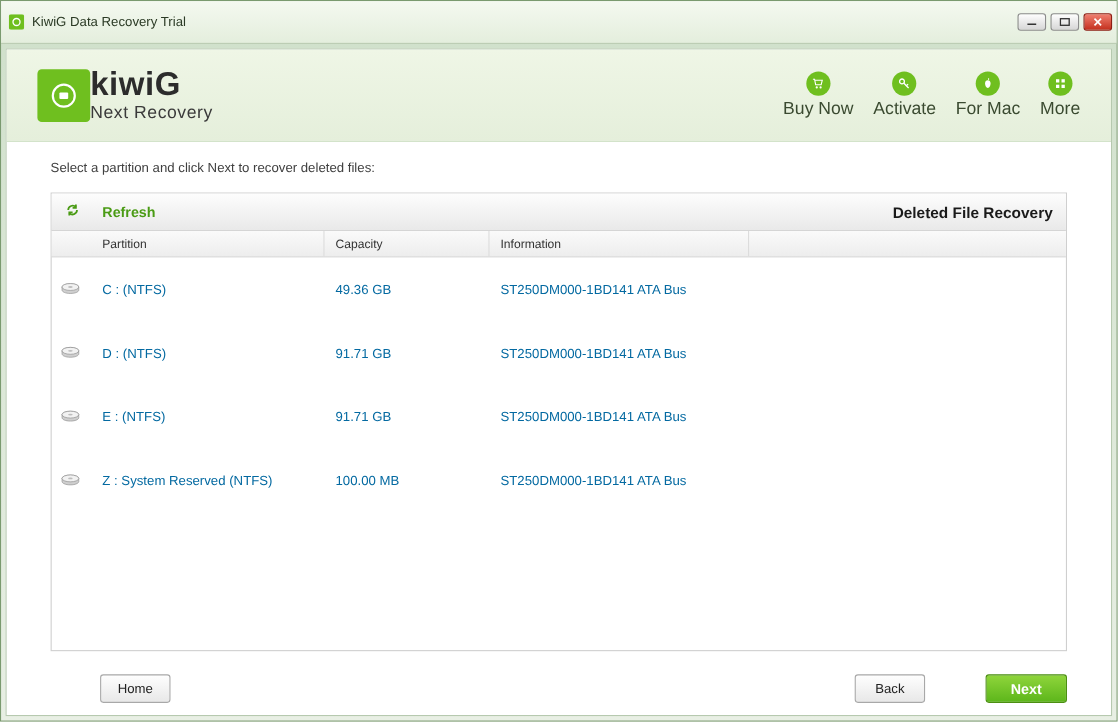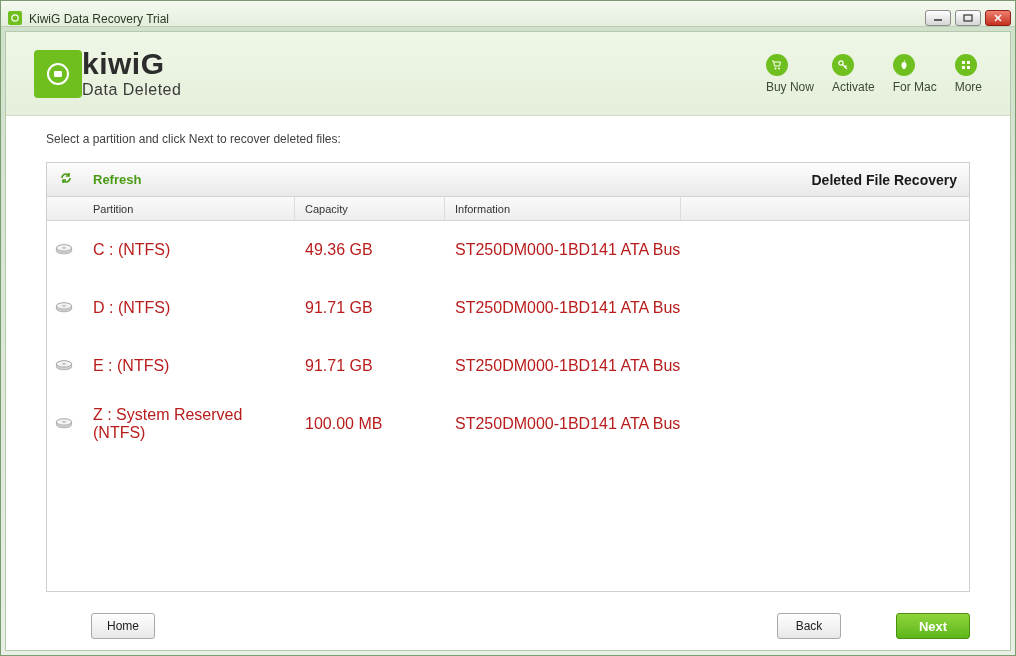--- a/index.html
+++ b/index.html
@@ -6,24 +6,24 @@
   html, body { margin:0; padding:0; font-family: Tahoma, Arial, sans-serif; font-size:12px; color:#222; }
   .window {
     width:1016px; height:656px;
     background:linear-gradient(#cfe0ca,#e8efe4);
     border:1px solid #7a9a6f;
     position:relative;
     display:flex; flex-direction:column;
   }
   
   .titlebar {
-    height:26px;
+    height:39px;
     background:linear-gradient(#f4f9f0,#e4eedd);
     border-bottom:1px solid #bccdb4;
-    display:flex; align-items:flex-end;
+    display:flex; align-items:center;
     padding:0 4px 0 6px;
   }
   .titlebar .app-icon {
     width:16px; height:16px; margin-right:6px;
     display:flex; align-items:center; justify-content:center;
   }
   .titlebar .title { flex:1; font-size:12px; color:#2b3a25; }
   .win-controls { display:flex; gap:4px; }
   .win-btn {
     width:26px; height:16px; border-radius:3px;
@@ -51,21 +51,21 @@
     padding:0 28px;
   }
   .brand { display:flex; align-items:center; }
   .brand-logo {
     width:48px; height:48px; background:#6fbf1f; border-radius:4px;
     display:flex; align-items:center; justify-content:center;
   }
   .brand-text .line1 { font-size:30px; font-weight:bold; color:#2c2c2c; letter-spacing:0.5px; line-height:1; }
   .brand-text .line2 { font-size:16px; color:#3a3a3a; letter-spacing:0.5px; margin-top:2px;}
   .header-actions { margin-left:auto; display:flex; gap:18px; }
-  .hact { display:flex; flex-direction:column; align-items:flex-start; gap:4px; cursor:pointer; color:#3a4a30; font-size:12px; }
+  .hact { display:flex; flex-direction:column; align-items:center; gap:4px; cursor:pointer; color:#3a4a30; font-size:16px; }
   .hact .circ {
     width:22px; height:22px; border-radius:50%; background:#6fbf1f;
     display:flex; align-items:center; justify-content:center;
     color:#fff;
   }
   
   .content { flex:1; padding:16px 40px 10px; display:flex; flex-direction:column; }
   .instruction { font-size:12px; color:#404040; margin-bottom:16px; }
   .panel {
     border:1px solid #cfcfcf; background:#fff; flex:1; display:flex; flex-direction:column;
@@ -88,21 +88,21 @@
   .col { display:flex; align-items:center; padding:0 10px; border-right:1px solid #dcdcdc; }
   .col:last-child { border-right:none; }
   .c-icon { width:36px; border-right:none; padding:0;}
   .c-part { width:212px; }
   .c-cap  { width:150px; }
   .c-info { width:236px; }
   .c-rest { flex:1; border-right:none; }
   .tbl-body { flex:1; overflow:auto; }
   .row {
     display:flex; align-items:center; height:58px;
-    font-size:16px; color:#b91c1c;
+    font-size:12px; color:#0369a1;
     border-bottom:1px solid transparent;
     cursor:pointer;
     justify-content:space-between;
   }
   .cell { padding:0 10px; }
   .cell.c-icon { width:36px; padding-left:8px; display:flex; align-items:center; justify-content:flex-start;}
   .drive-icon { width:26px; height:18px; }
   .cell.c-part { width:212px; }
   .cell.c-cap  { width:150px; }
   .cell.c-info { width:auto; flex:1; }
@@ -166,21 +166,21 @@
     <div class="header-band">
       <div class="brand">
         <div class="brand-logo">
           <svg width="30" height="30" viewBox="0 0 30 30">
             <circle cx="15" cy="15" r="10" fill="none" stroke="#fff" stroke-width="2"></circle>
             <rect x="11" y="12" width="8" height="6" rx="1" fill="#fff"></rect>
           </svg>
         </div>
         <div class="brand-text">
           <div class="line1">kiwiG</div>
-          <div class="line2">Data Deleted</div>
+          <div class="line2">Next Recovery</div>
         </div>
       </div>
       <div class="header-actions">
         <div class="hact">
           <span class="circ">
             <svg width="12" height="12" viewBox="0 0 12 12">
                 <path d="M1 2h1.5l1 5h5l1-4H3" fill="none" stroke="#fff" stroke-width="1"></path>
                 <circle cx="4.5" cy="9.5" r="1" fill="#fff"></circle>
                 <circle cx="8" cy="9.5" r="1" fill="#fff"></circle>
               </svg>

